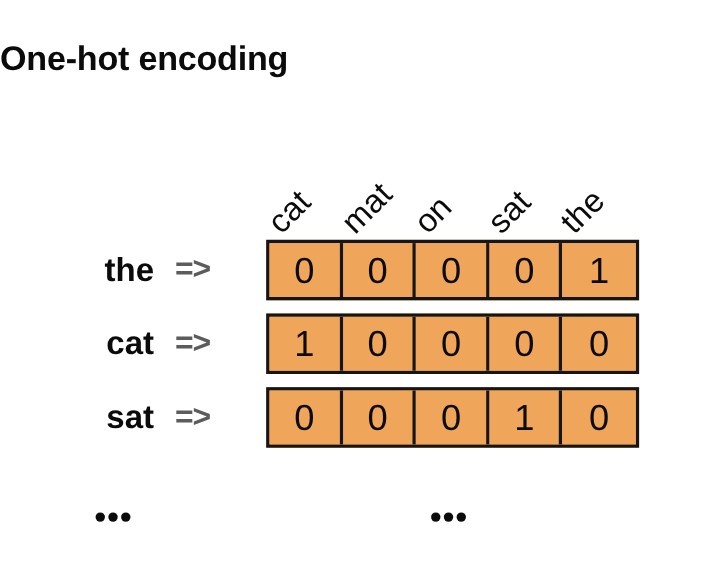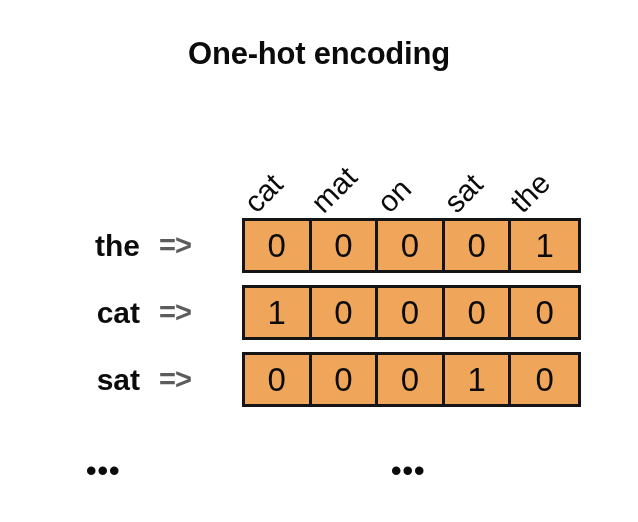--- a/index.html
+++ b/index.html
@@ -20,21 +20,20 @@
     height: 522px;
     background: #ffffff;
   }
 
   
   #title {
     position: absolute;
     left: 0;
     top: 36px;
     width: 638px;
-    text-align: center;
     font-size: 31px;
     font-weight: bold;
     letter-spacing: -0.2px;
     color: #0b0b0b;
     white-space: nowrap;
   }
 
   
   #col-headers {
     position: absolute;

